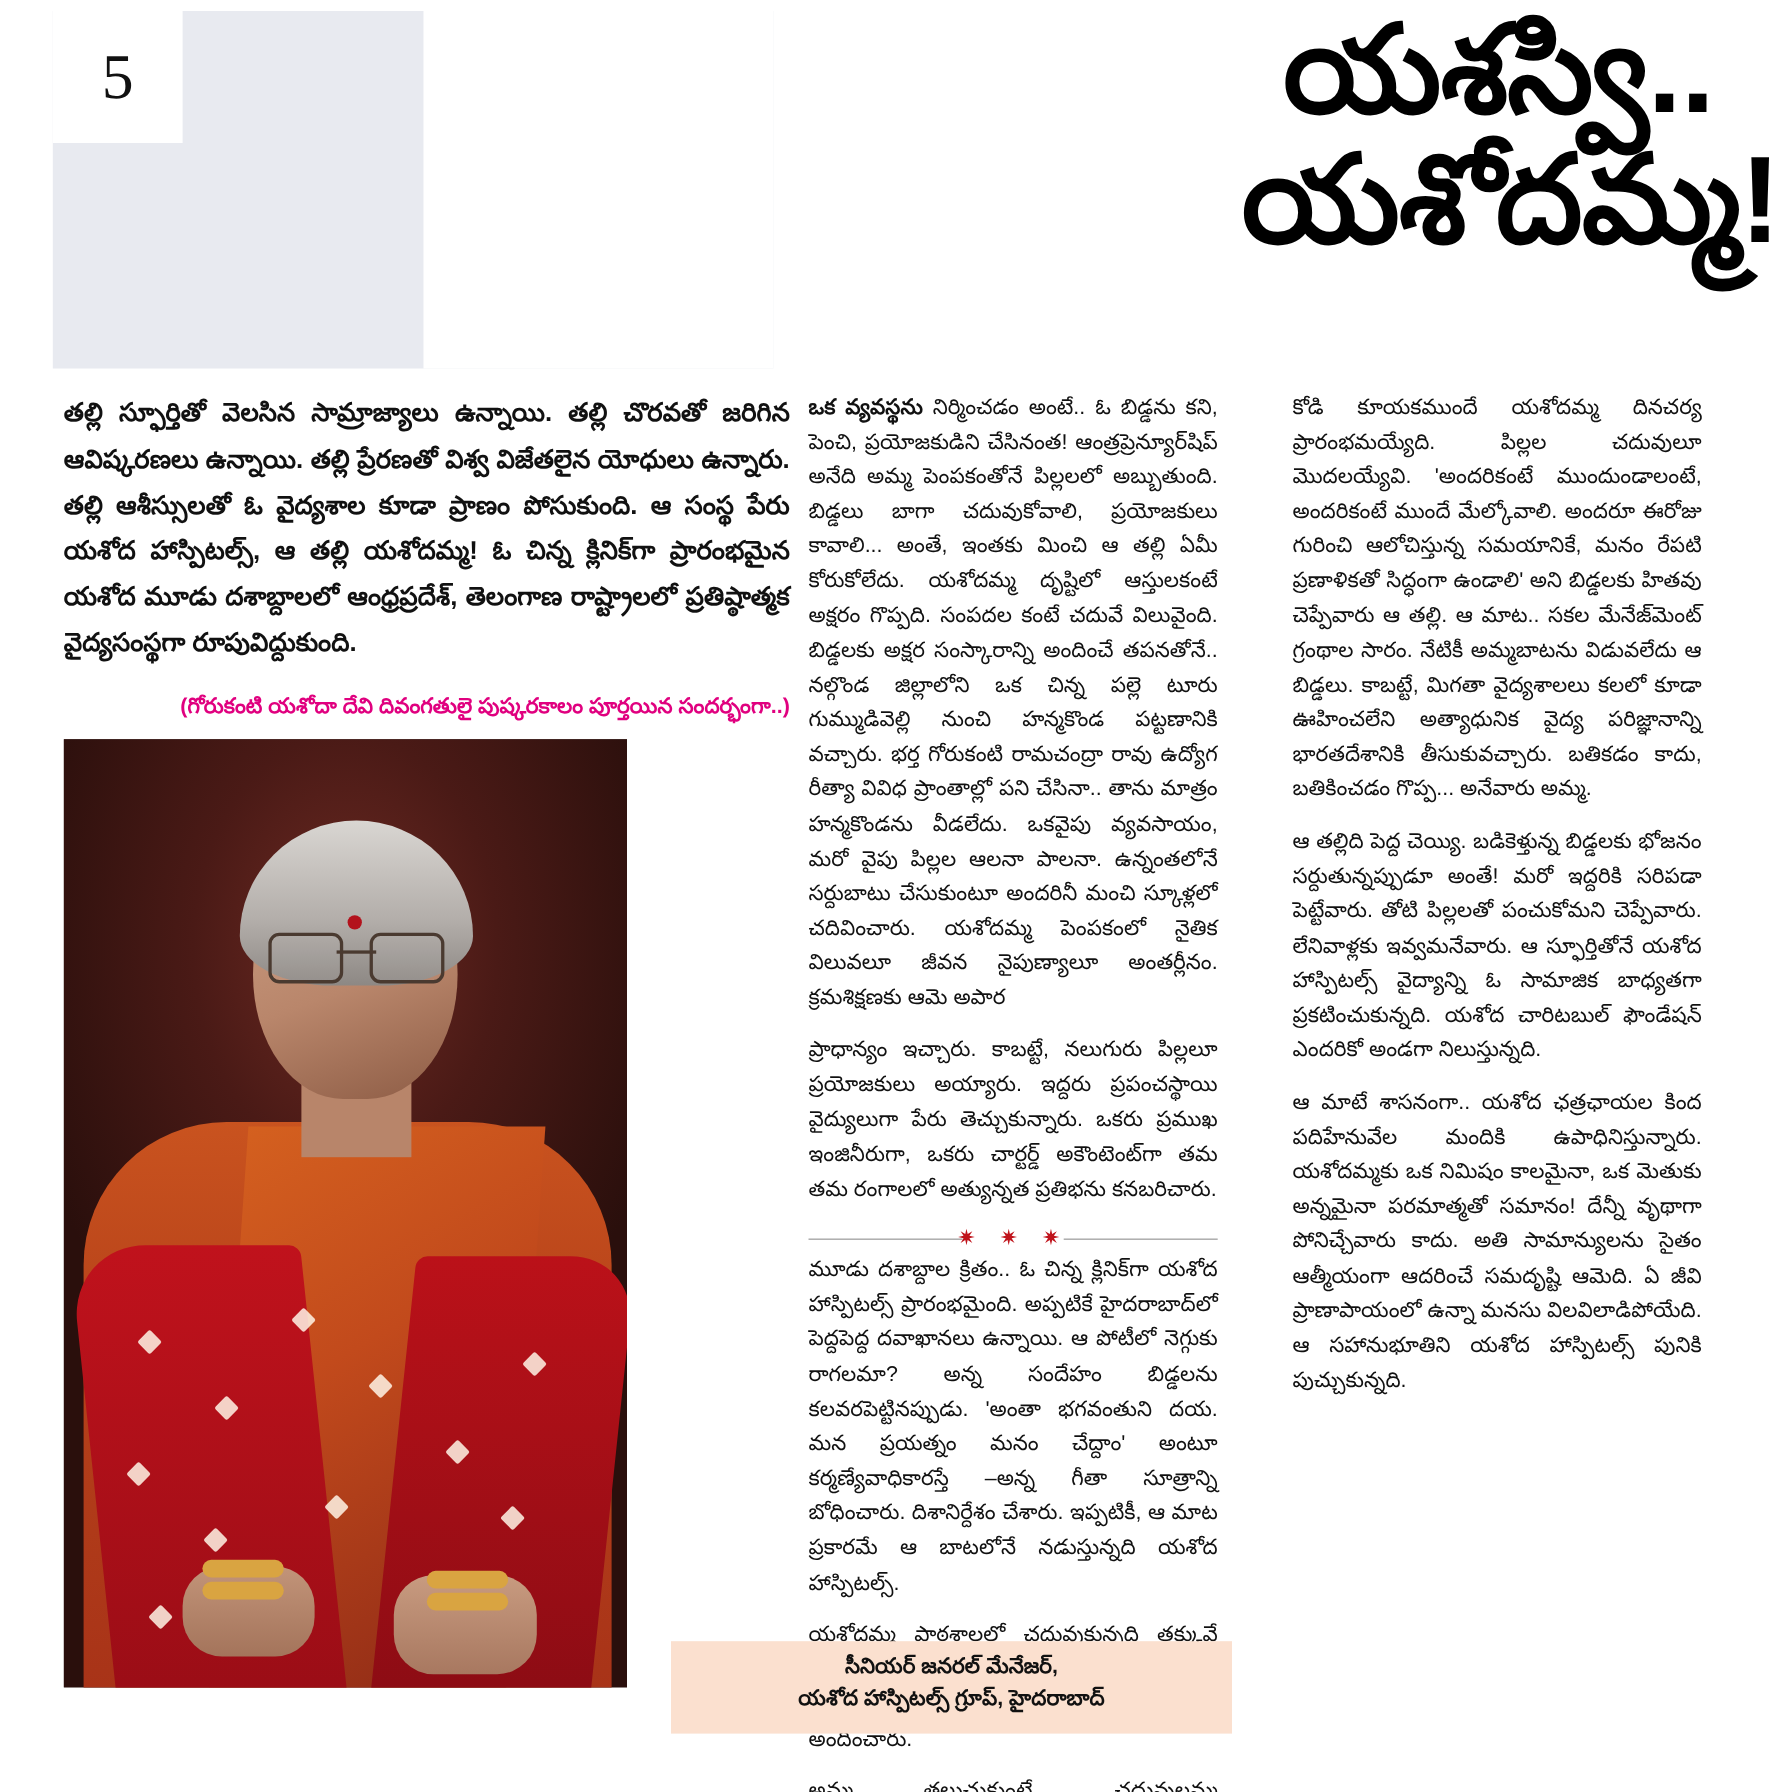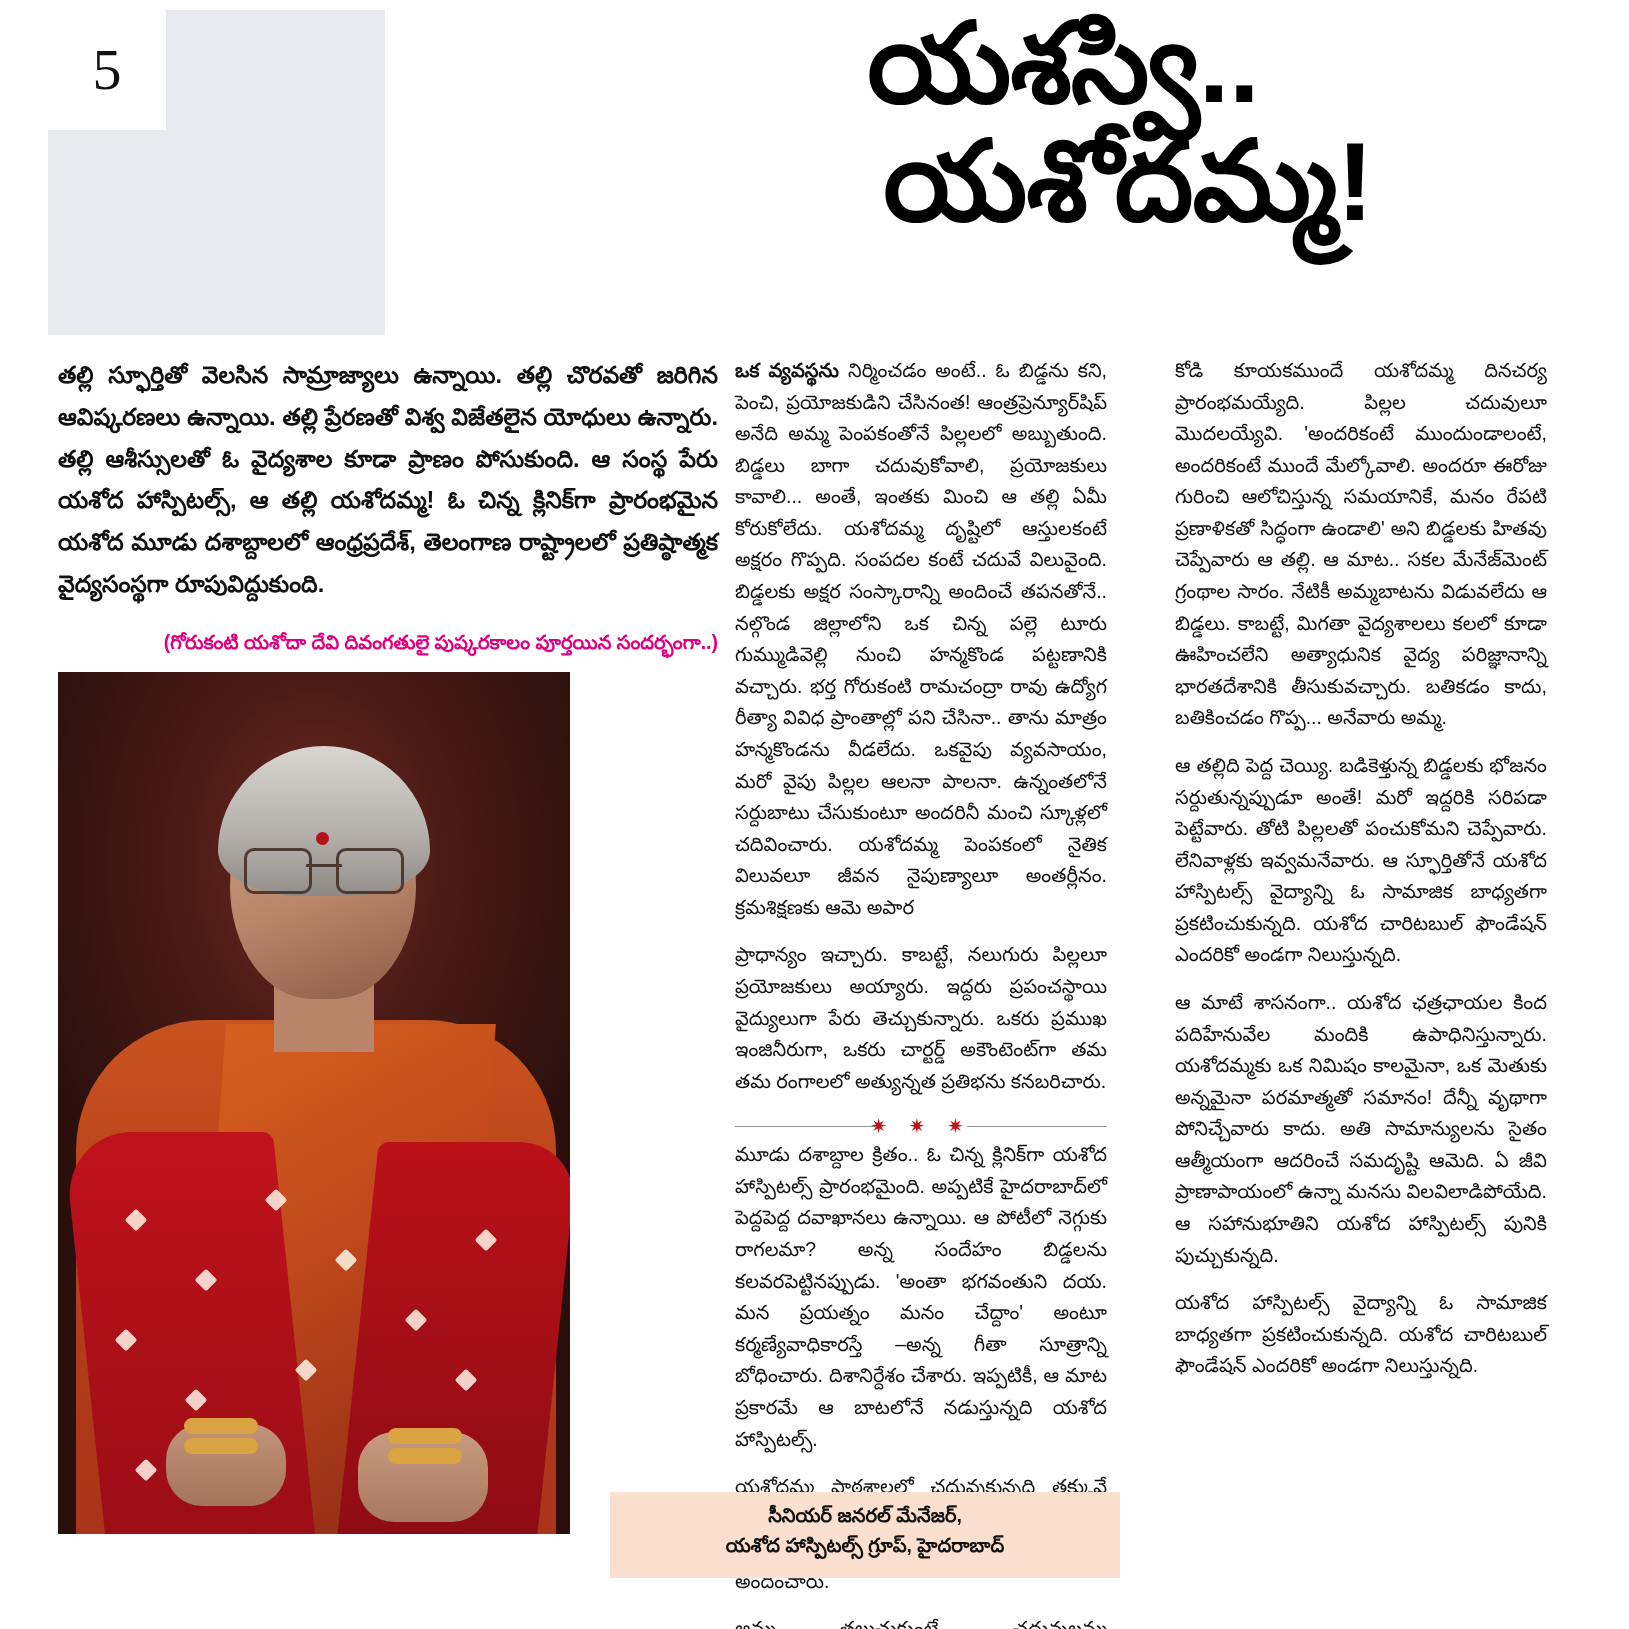--- a/index.html
+++ b/index.html
@@ -83,24 +83,24 @@
     font-family: "Liberation Serif", serif;
     font-size: 22px;
     color: #111;
     margin: 0;
     padding-left: 30px;
   }
 
   
   #headline {
     position: absolute;
-    left: 608px;
+    left: 648px;
     top: 8px;
     width: 970px;
-    text-align: center;
+    text-align: right;
   }
   .headline-line {
     font-family: "Liberation Sans", sans-serif;
     font-weight: bold;
     color: #000;
     line-height: 1.0;
   }
   #headline-line1 {
     font-size: 112px;
     letter-spacing: -1px;
@@ -428,19 +428,18 @@
   <p class="para">మూడు దశాబ్దాల క్రితం.. ఓ చిన్న క్లినిక్‌గా యశోద హాస్పిటల్స్ ప్రారంభమైంది. అప్పటికే హైదరాబాద్‌లో పెద్దపెద్ద దవాఖానలు ఉన్నాయి. ఆ పోటీలో నెగ్గుకు రాగలమా? అన్న సందేహం బిడ్డలను కలవరపెట్టినప్పుడు. 'అంతా భగవంతుని దయ. మన ప్రయత్నం మనం చేద్దాం' అంటూ కర్మణ్యేవాధికారస్తే –అన్న గీతా సూత్రాన్ని బోధించారు. దిశానిర్దేశం చేశారు. ఇప్పటికీ, ఆ మాట ప్రకారమే ఆ బాటలోనే నడుస్తున్నది యశోద హాస్పిటల్స్.</p>
   <p class="para">యశోదమ్మ పాఠశాలలో చదువుకున్నది తక్కువే కావచ్చు. కానీ, ప్రపంచాన్ని చదివారు. వైద్య ప్రపంచానికి తన పేరుమీద ఓ కానుకను అందించారు.</p>
   <p class="para">అమ్మ తలుచుకుంటే.. చదువులమ్మ నడుచుకుంటూ నట్టింటికి వస్తుందని నిరూపించారు.</p>
 
 </div>
 
 <div class="col" id="col3">
   <p class="para">కోడి కూయకముందే యశోదమ్మ దినచర్య ప్రారంభమయ్యేది. పిల్లల చదువులూ మొదలయ్యేవి. 'అందరికంటే ముందుండాలంటే, అందరికంటే ముందే మేల్కోవాలి. అందరూ ఈరోజు గురించి ఆలోచిస్తున్న సమయానికే, మనం రేపటి ప్రణాళికతో సిద్ధంగా ఉండాలి' అని బిడ్డలకు హితవు చెప్పేవారు ఆ తల్లి. ఆ మాట.. సకల మేనేజ్‌మెంట్ గ్రంథాల సారం. నేటికీ అమ్మబాటను విడువలేదు ఆ బిడ్డలు. కాబట్టే, మిగతా వైద్యశాలలు కలలో కూడా ఊహించలేని అత్యాధునిక వైద్య పరిజ్ఞానాన్ని భారతదేశానికి తీసుకువచ్చారు. బతికడం కాదు, బతికించడం గొప్ప... అనేవారు అమ్మ.</p>
   <p class="para">ఆ తల్లిది పెద్ద చెయ్యి. బడికెళ్తున్న బిడ్డలకు భోజనం సర్దుతున్నప్పుడూ అంతే! మరో ఇద్దరికి సరిపడా పెట్టేవారు. తోటి పిల్లలతో పంచుకోమని చెప్పేవారు. లేనివాళ్లకు ఇవ్వమనేవారు. ఆ స్ఫూర్తితోనే యశోద హాస్పిటల్స్ వైద్యాన్ని ఓ సామాజిక బాధ్యతగా ప్రకటించుకున్నది. యశోద చారిటబుల్ ఫౌండేషన్ ఎందరికో అండగా నిలుస్తున్నది.</p>
   <p class="para">ఆ మాటే శాసనంగా.. యశోద ఛత్రఛాయల కింద పదిహేనువేల మందికి ఉపాధినిస్తున్నారు. యశోదమ్మకు ఒక నిమిషం కాలమైనా, ఒక మెతుకు అన్నమైనా పరమాత్మతో సమానం! దేన్నీ వృథాగా పోనిచ్చేవారు కాదు. అతి సామాన్యులను సైతం ఆత్మీయంగా ఆదరించే సమదృష్టి ఆమెది. ఏ జీవి ప్రాణాపాయంలో ఉన్నా మనసు విలవిలాడిపోయేది. ఆ సహానుభూతిని యశోద హాస్పిటల్స్ పునికి పుచ్చుకున్నది.</p>
-  <p class="para">యశోద హాస్పిటల్స్ వైద్యాన్ని ఓ సామాజిక బాధ్యతగా ప్రకటించుకున్నది. యశోద చారిటబుల్ ఫౌండేషన్ ఎందరికో అండగా నిలుస్తున్నది.</p>
 </div>
 
 <div id="byline-box">
   <div class="byline-line">సీనియర్ జనరల్ మేనేజర్,</div>
   <div class="byline-line">యశోద హాస్పిటల్స్ గ్రూప్, హైదరాబాద్</div>
 </div>
 
 </body></html>

